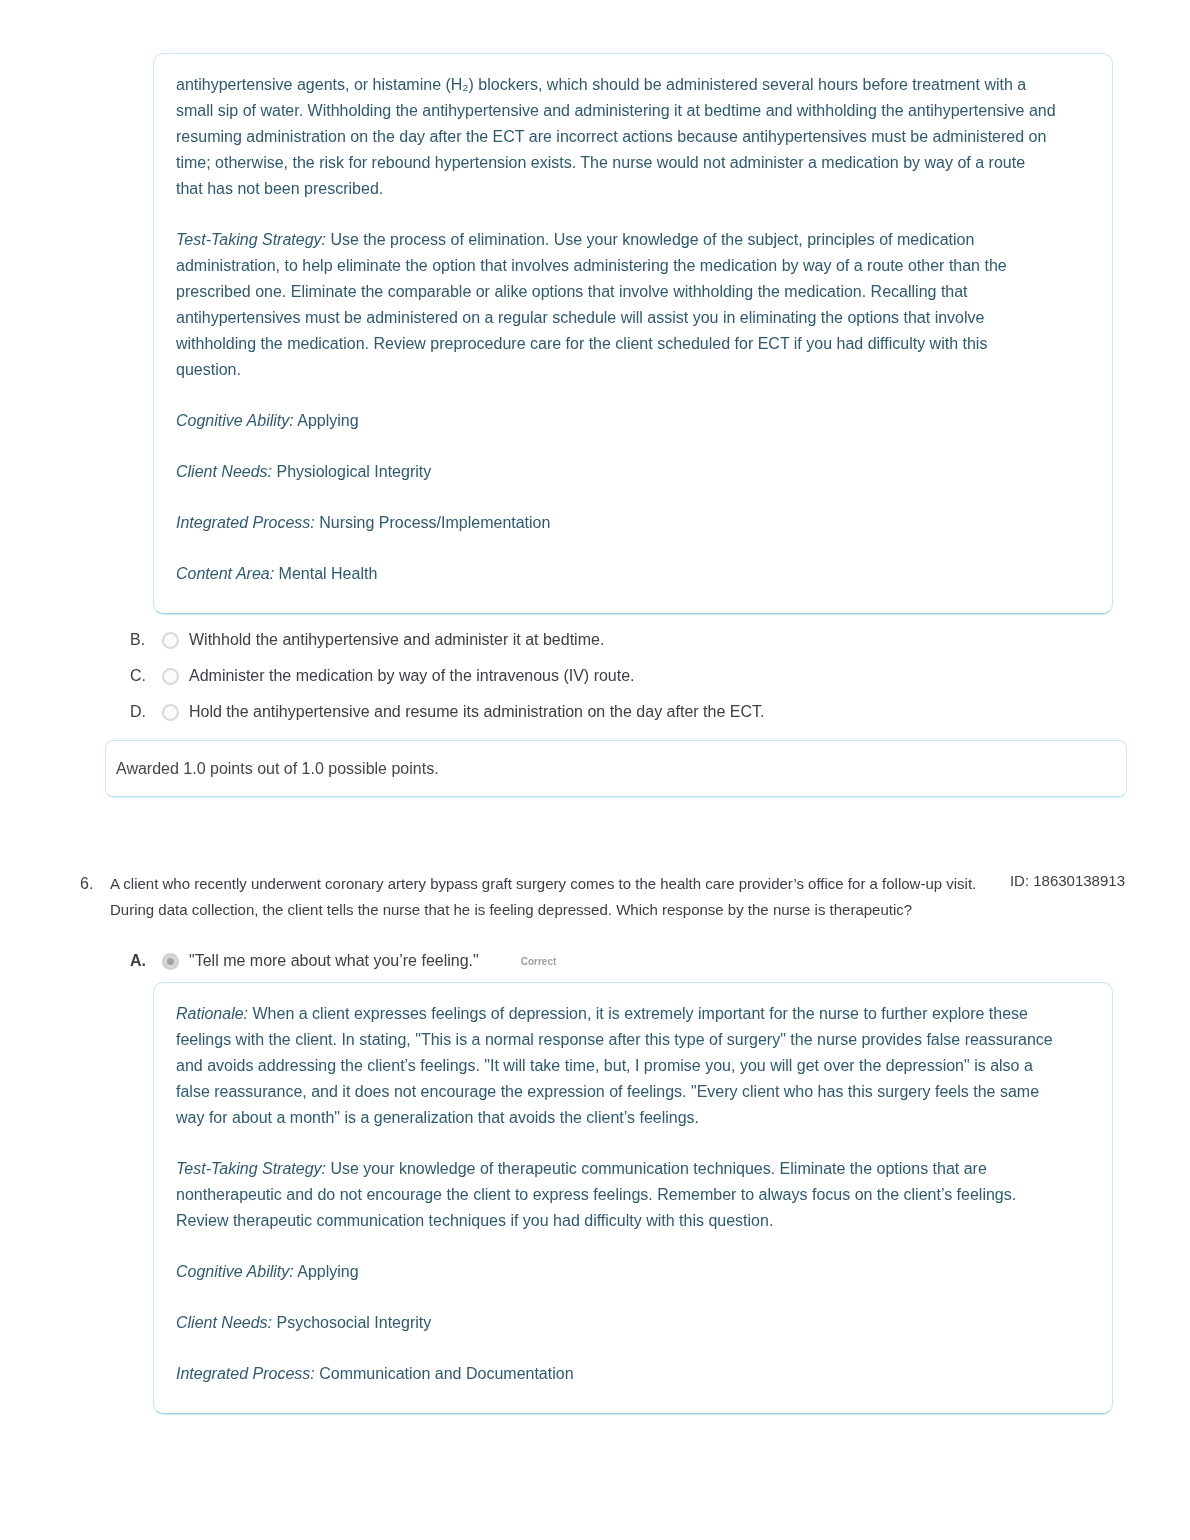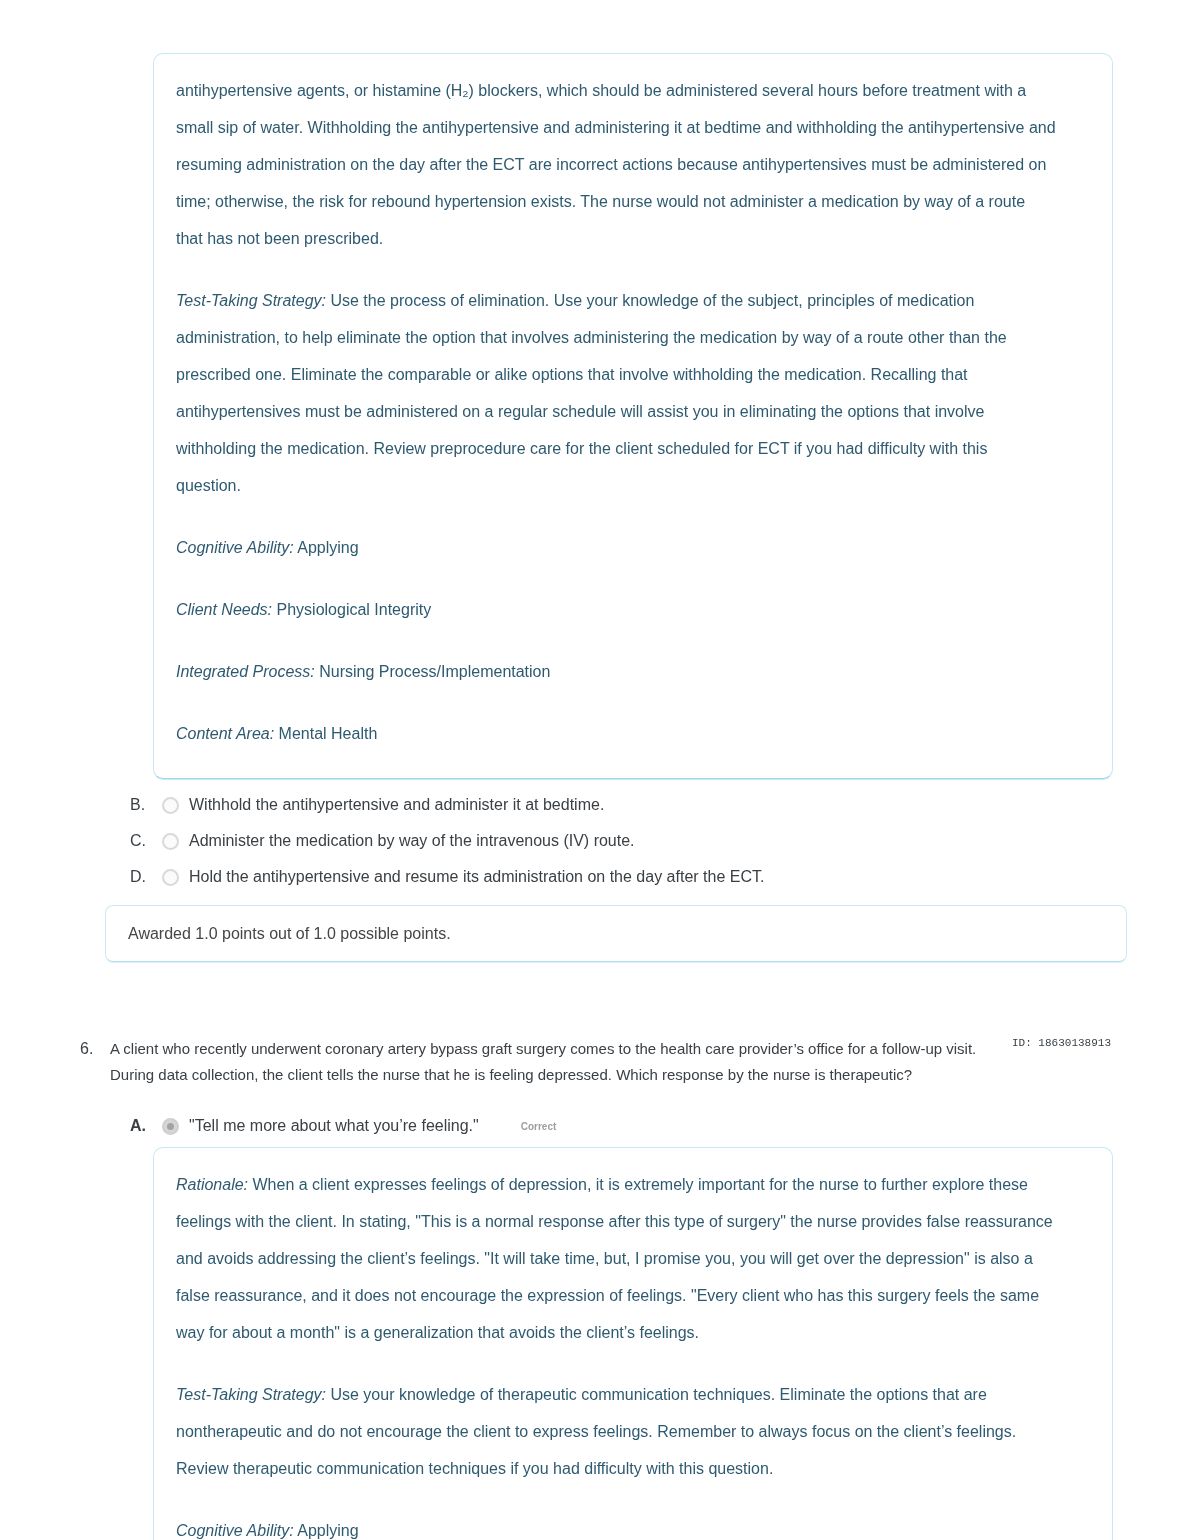--- a/index.html
+++ b/index.html
@@ -21,21 +21,21 @@
     border-bottom-color: #9ed4e8;
     border-radius: 10px;
     padding: 16px 24px 26px 22px;
     box-shadow: 0 2px 1px -1px rgba(158, 212, 232, 0.55);
     background: #ffffff;
   }
   .rationale-box p {
     margin: 25px 0 0 0;
     max-width: 880px;
     font-size: 16px;
-    line-height: 37px;
+    line-height: 26px;
     color: #2e5a70;
   }
   .rationale-box p:first-child { margin-top: 2px; }
   .lbl { font-style: italic; }
 
   
   .options { margin: 14px 0 0 130px; }
   .option-row {
     display: flex;
     align-items: center;
@@ -73,43 +73,42 @@
     color: #9e9e9e;
   }
 
   
   .awarded-box {
     width: 1022px;
     margin: 16px 0 0 105px;
     border: 1px solid #cdeaf4;
     border-bottom-color: #b4dfee;
     border-radius: 8px;
-    padding: 16px 20px 15px 22px;
+    padding: 16px 20px 15px 10px;
     box-shadow: 0 2px 1px -1px rgba(178, 222, 238, 0.5);
     font-size: 16px;
     line-height: 24px;
     color: #454545;
   }
 
   
   .question {
     position: relative;
     width: 1045px;
     margin: 74px 0 0 80px;
     display: flex;
   }
   .q-number { flex: 0 0 30px; font-size: 16px; line-height: 26px; }
   .q-text { width: 895px; font-size: 15px; line-height: 26px; }
   .q-id {
     position: absolute;
-    top: 1px; right: 14px;
-    font-size: 11px;
+    top: 1px; right: 0;
+    font-size: 15px;
     color: #3b4045;
     white-space: nowrap;
-    font-family: Liberation Mono, monospace;
   }
 
   .answer-area { margin-top: 26px; }
   .answer-row { margin-left: 130px; }
   .box-after-answer { margin-top: 9px; }
 </style>
 </head>
 <body>
 
 <div style="height:53px"></div>
@@ -167,14 +166,16 @@
 
   <div class="rationale-box box-after-answer">
     <p><span class="lbl">Rationale:</span>
       <span>When a client expresses feelings of depression, it is extremely important for the nurse to further explore these feelings with the client. In stating, "This is a normal response after this type of surgery" the nurse provides false reassurance and avoids addressing the client’s feelings. "It will take time, but, I promise you, you will get over the depression" is also a false reassurance, and it does not encourage the expression of feelings. "Every client who has this surgery feels the same way for about a month" is a generalization that avoids the client’s feelings.</span></p>
     <p><span class="lbl">Test-Taking Strategy:</span>
       <span>Use your knowledge of therapeutic communication techniques. Eliminate the options that are nontherapeutic and do not encourage the client to express feelings. Remember to always focus on the client’s feelings. Review therapeutic communication techniques if you had difficulty with this question.</span></p>
     <p><span class="lbl">Cognitive Ability:</span>
       <span>Applying</span></p>
     <p><span class="lbl">Client Needs:</span>
       <span>Psychosocial Integrity</span></p>
+    <p><span class="lbl">Integrated Process:</span>
+      <span>Communication and Documentation</span></p>
   </div>
 </div>
 
 </body></html>

